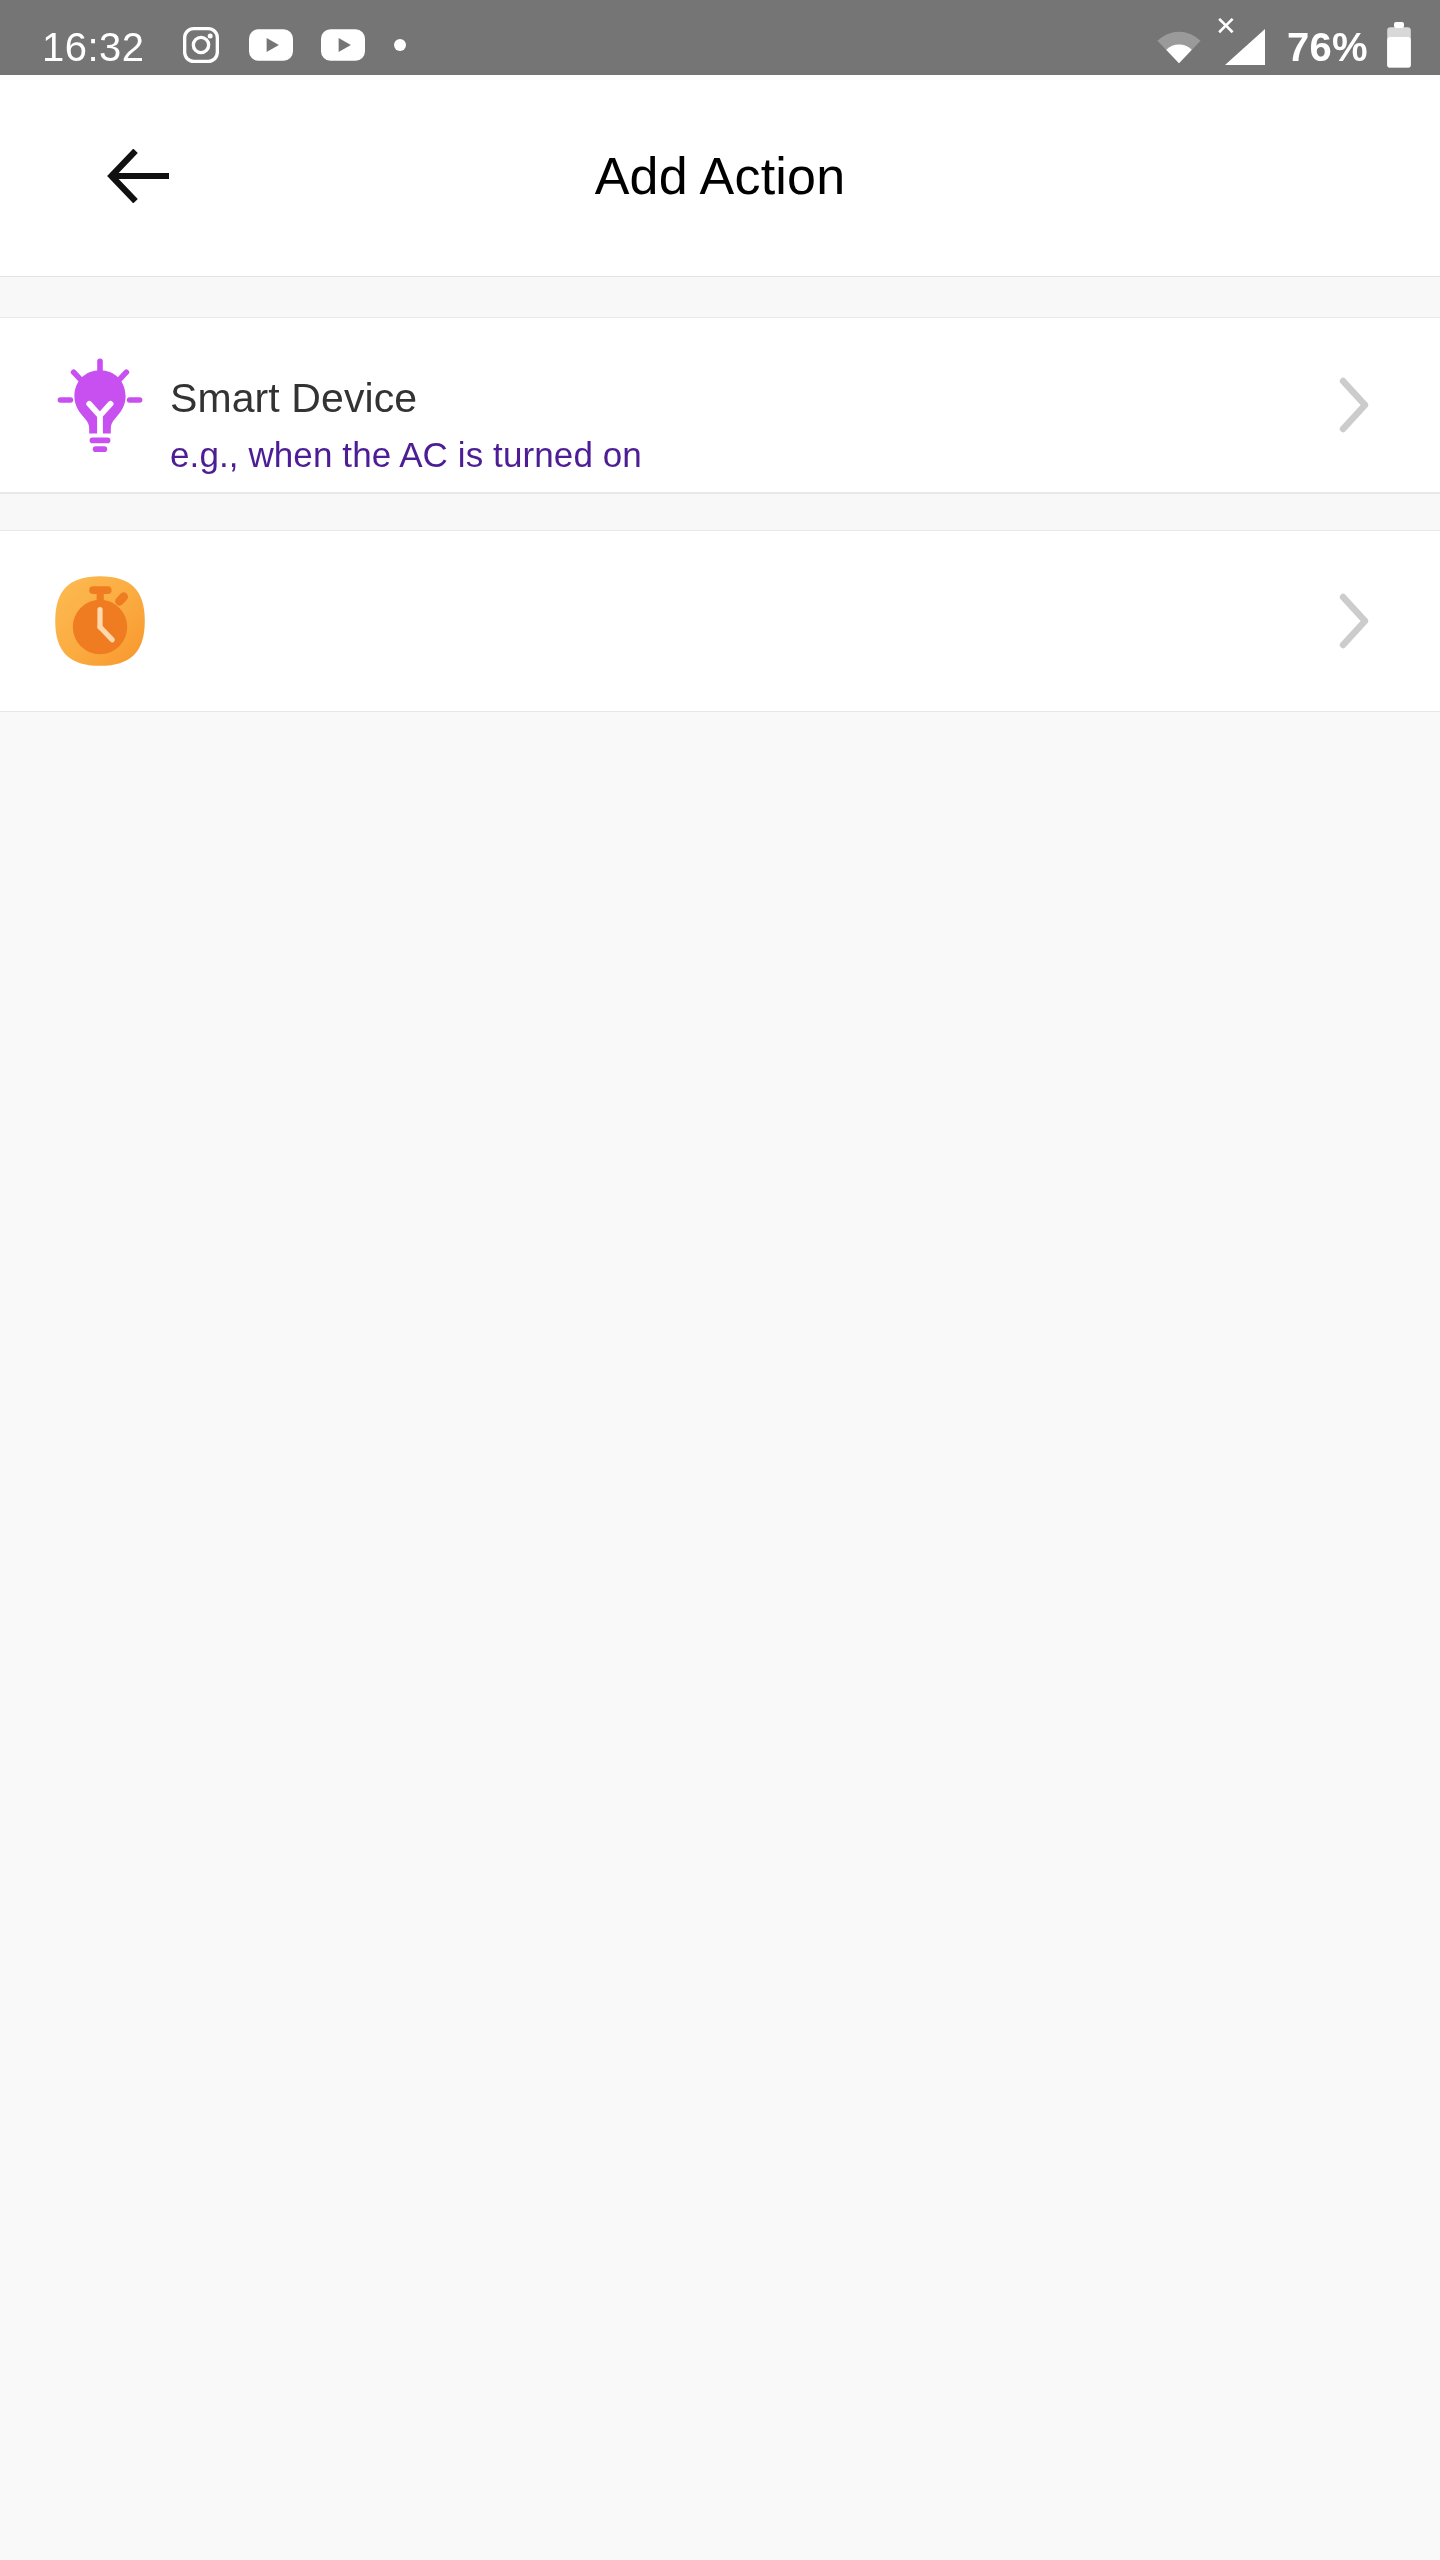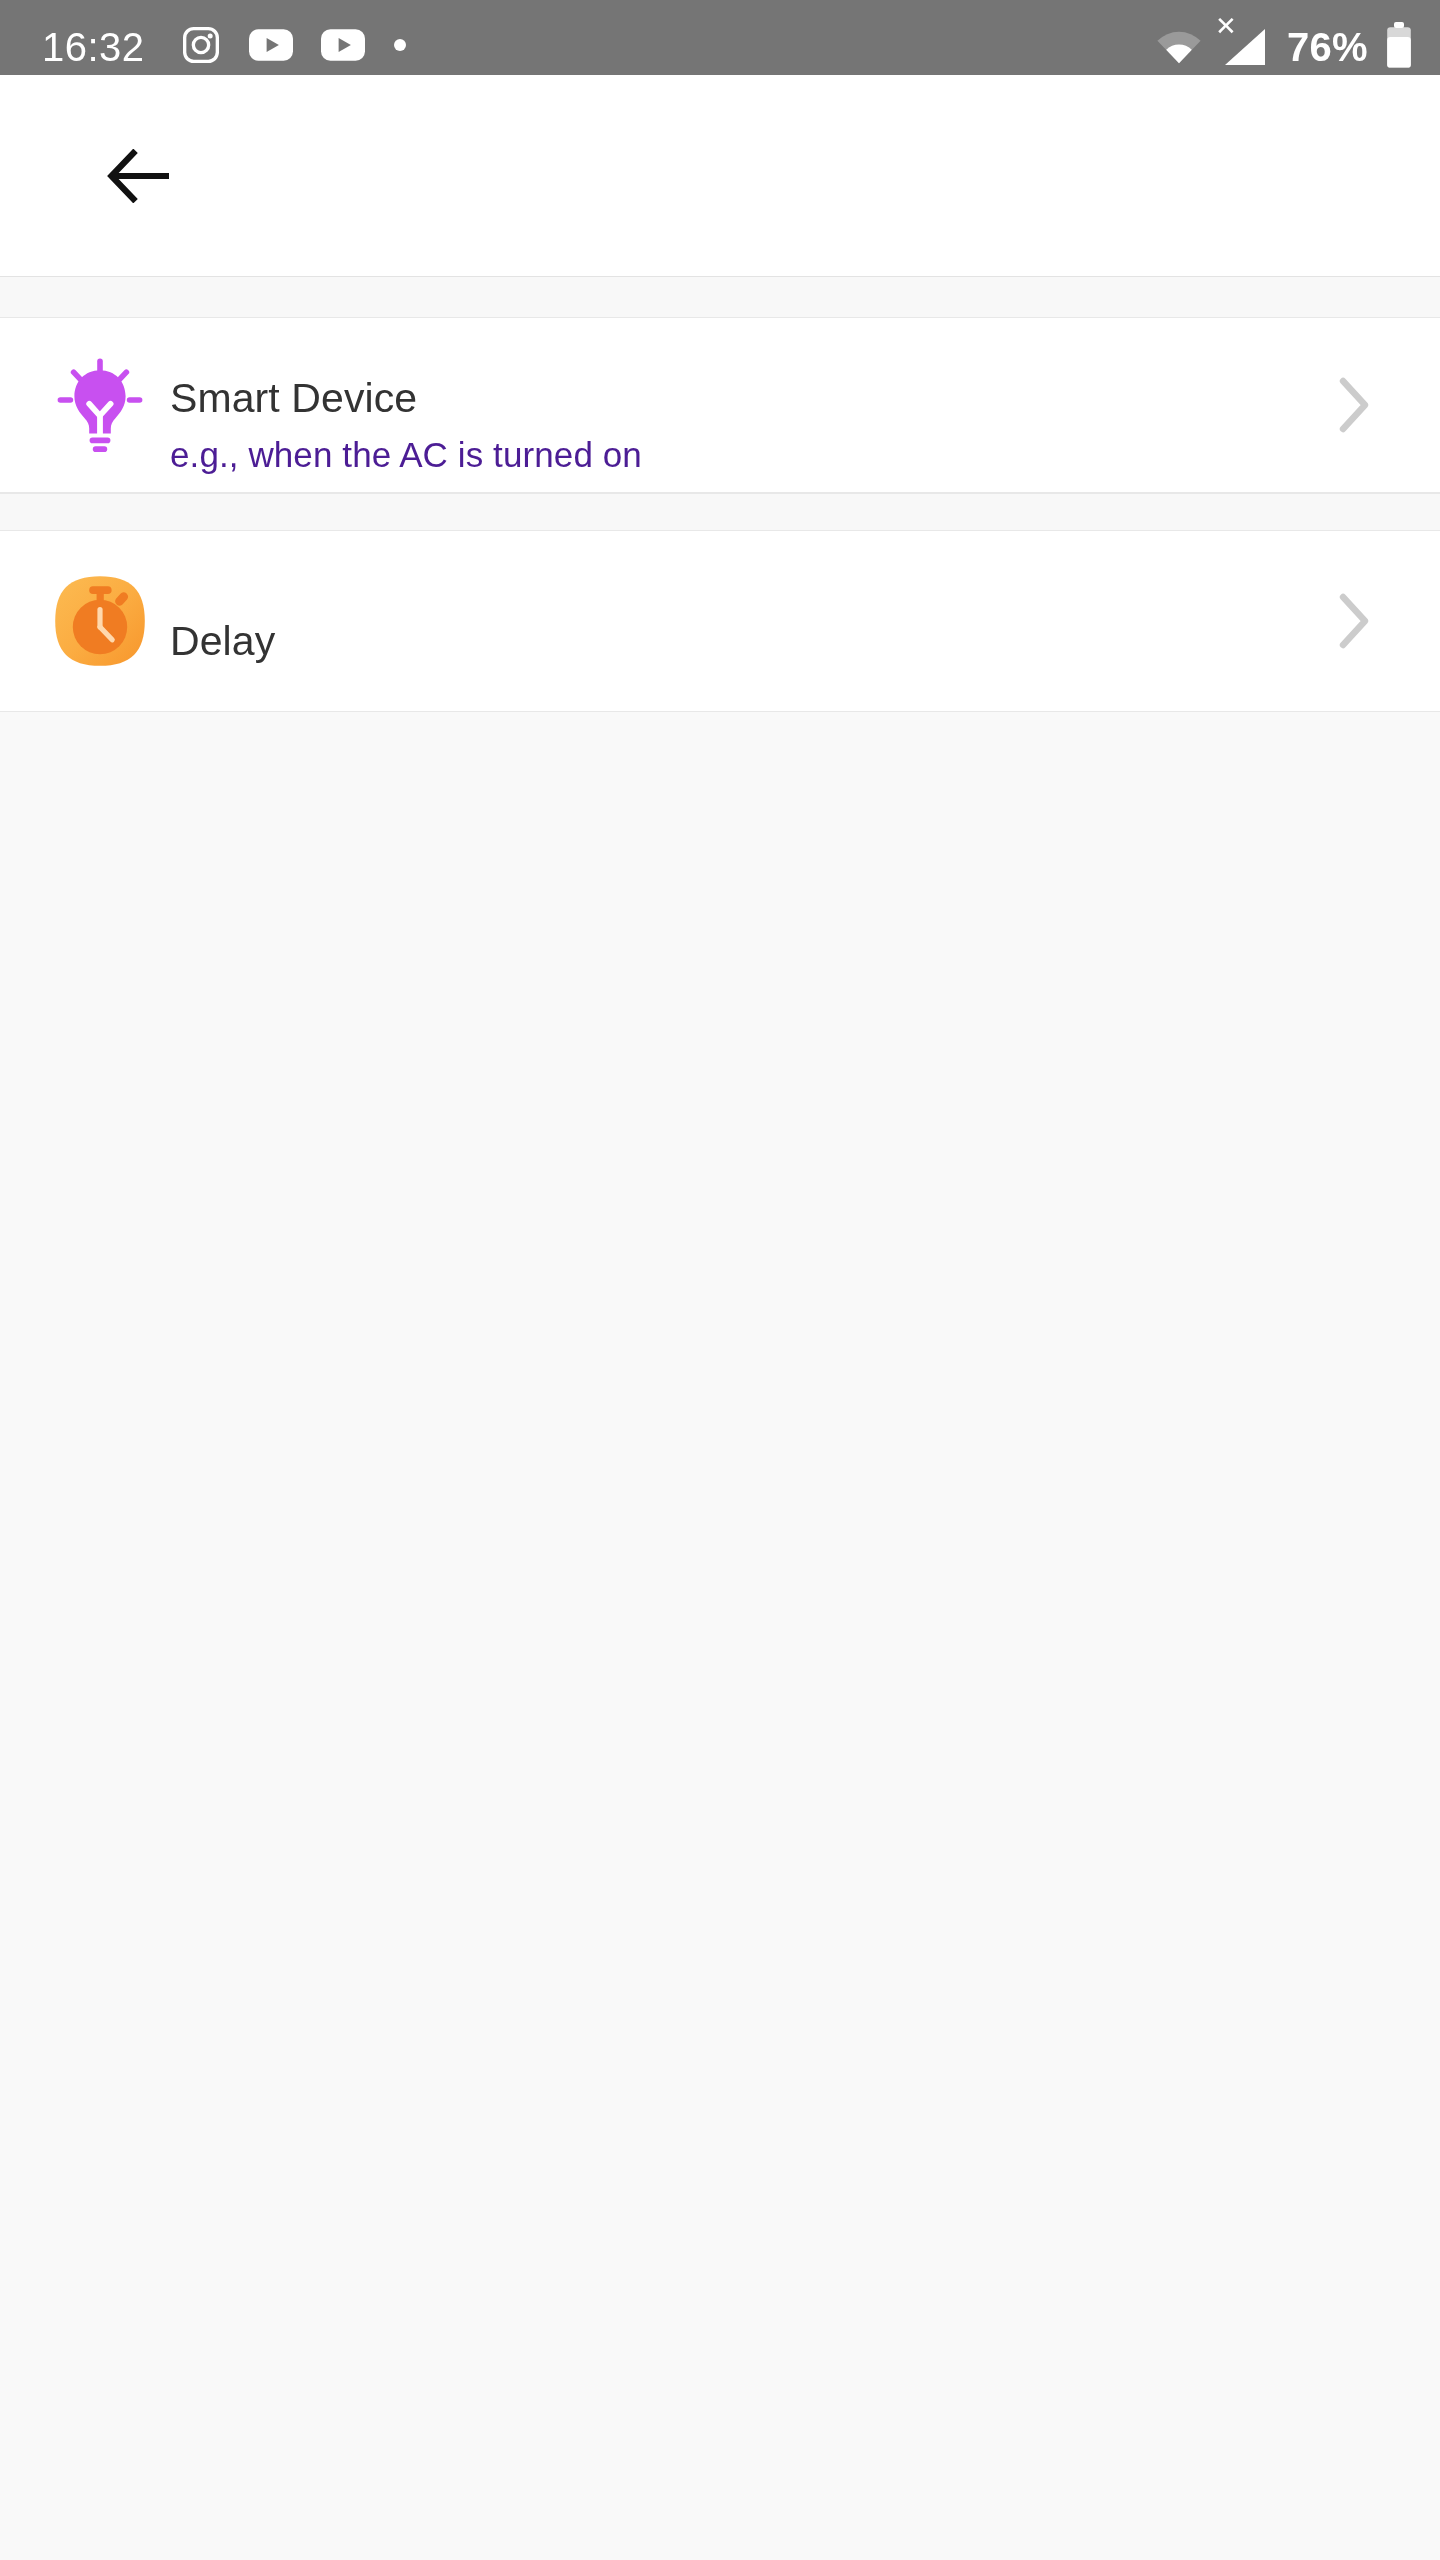--- a/index.html
+++ b/index.html
@@ -154,20 +154,21 @@
     </div>
   </div>
 
   <div class="app-header">
     <div class="back-button">
       <svg width="66" height="54" viewBox="0 0 33 27">
         <path d="M13.2 2 L2.2 13.5 L13.2 25" stroke="#111111" stroke-width="3.1" fill="none" stroke-linecap="square" stroke-linejoin="miter"></path>
         <line x1="2.6" y1="13.5" x2="31" y2="13.5" stroke="#111111" stroke-width="3.1" stroke-linecap="butt"></line>
       </svg>
     </div>
+    <div class="header-title">Add Action</div>
   </div>
 
   <div class="band band-top"></div>
 
   <div class="list-row row-smart-device">
     <div class="row-icon">
       <svg width="92" height="96" viewBox="0 0 46 48">
 
         <line x1="23" y1="2.2" x2="23" y2="7.6" stroke="#c850f0" stroke-width="2.8" stroke-linecap="round"></line>
         <line x1="9.8" y1="7.6" x2="13.2" y2="11.2" stroke="#c850f0" stroke-width="2.8" stroke-linecap="round"></line>
@@ -215,21 +216,20 @@
         <rect x="18.6" y="6.6" width="11.2" height="3.9" rx="1.9" fill="#f07c22"></rect>
         <rect x="22.3" y="9.6" width="3.6" height="4.2" fill="#f07c22"></rect>
 
         <circle cx="24" cy="27" r="13.6" fill="#f07c22"></circle>
 
         <line x1="24" y1="27" x2="24" y2="18.3" stroke="#ffd8ad" stroke-width="2.6" stroke-linecap="round"></line>
         <line x1="24" y1="27" x2="30.1" y2="33.4" stroke="#ffd8ad" stroke-width="2.6" stroke-linecap="round"></line>
       </svg>
     </div>
     <div class="row-text">
-      <div class="row-title">Delay</div>
     </div>
     <div class="row-chevron">
       <svg width="34" height="56" viewBox="0 0 17 28">
         <path d="M3 2 L14 14 L3 26" stroke="#cccccc" stroke-width="3.2" fill="none" stroke-linecap="round" stroke-linejoin="round"></path>
       </svg>
     </div>
   </div>
 
   <div class="page-rest"></div>
 

